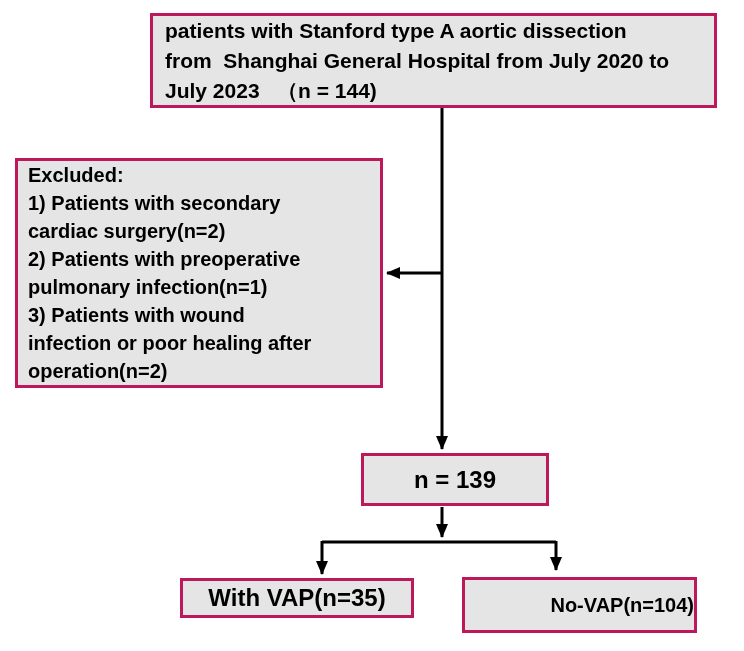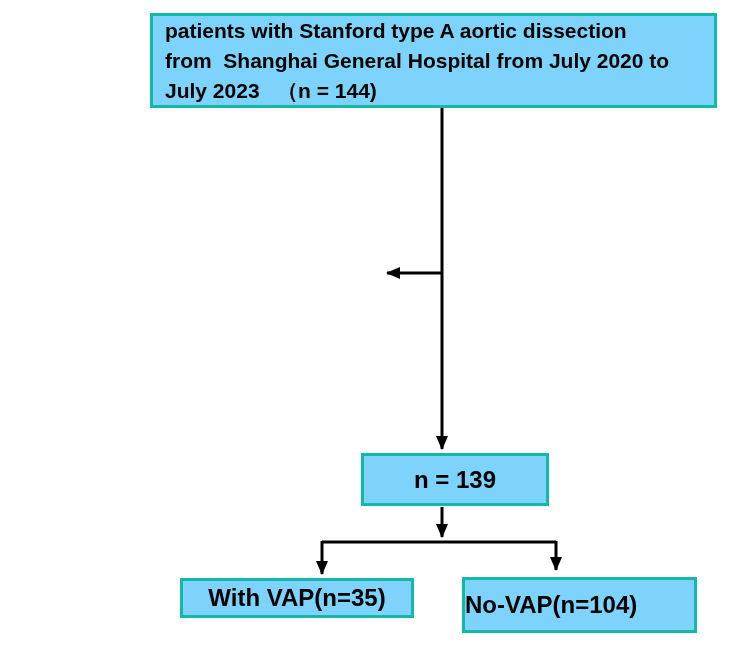--- a/index.html
+++ b/index.html
@@ -23,22 +23,22 @@
     width: 744px;
     height: 651px;
   }
   #arrow-layer line {
     stroke: #000000;
     stroke-width: 3;
   }
   .fbox {
     position: absolute;
     box-sizing: border-box;
-    border: 3px solid #14b8a6;
-    background: #7dd3fc;
+    border: 3px solid #be185d;
+    background: #e5e5e5;
     display: flex;
     font-weight: bold;
   }
   .fbox .box-text {
     white-space: pre;
   }
   #top-box {
     left: 150px;
     top: 13px;
     width: 567px;
@@ -74,23 +74,23 @@
     height: 40px;
     font-size: 24px;
     align-items: center;
     justify-content: center;
   }
   #novap-box {
     left: 462px;
     top: 577px;
     width: 235px;
     height: 56px;
-    font-size: 24px;
+    font-size: 20px;
     align-items: center;
-    justify-content: flex-start;
+    justify-content: flex-end;
   }
 </style>
 </head>
 <body>
 
 <div id="canvas">
 
   <svg id="arrow-layer" width="744" height="651" viewBox="0 0 744 651" xmlns="http://www.w3.org/2000/svg">
     <defs>
       <marker id="ah" markerUnits="userSpaceOnUse" markerWidth="16" markerHeight="14" refX="13" refY="6" orient="auto">
@@ -104,20 +104,30 @@
     <line x1="322" y1="541" x2="322" y2="574" marker-end="url(#ah)"></line>
     <line x1="556" y1="541" x2="556" y2="570" marker-end="url(#ah)"></line>
   </svg>
 
   <div class="fbox" id="top-box">
     <span class="box-text">patients with Stanford type A aortic dissection
 from  Shanghai General Hospital from July 2020 to
 July 2023   （n = 144)</span>
   </div>
 
+  <div class="fbox" id="excluded-box">
+    <span class="box-text">Excluded:
+1) Patients with secondary
+cardiac surgery(n=2)
+2) Patients with preoperative
+pulmonary infection(n=1)
+3) Patients with wound
+infection or poor healing after
+operation(n=2)</span>
+  </div>
 
   <div class="fbox" id="enrolled-box">
     <span class="box-text">n = 139</span>
   </div>
 
   <div class="fbox" id="vap-box">
     <span class="box-text">With VAP(n=35)</span>
   </div>
 
   <div class="fbox" id="novap-box">

